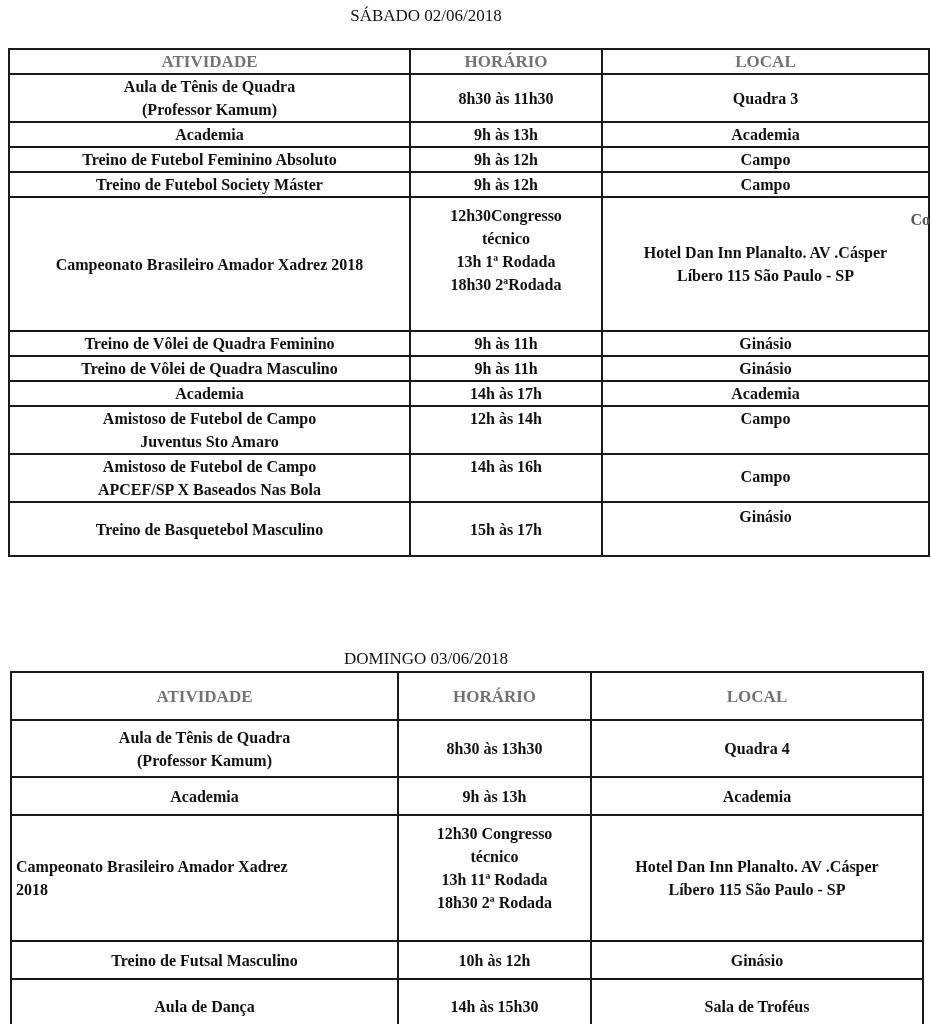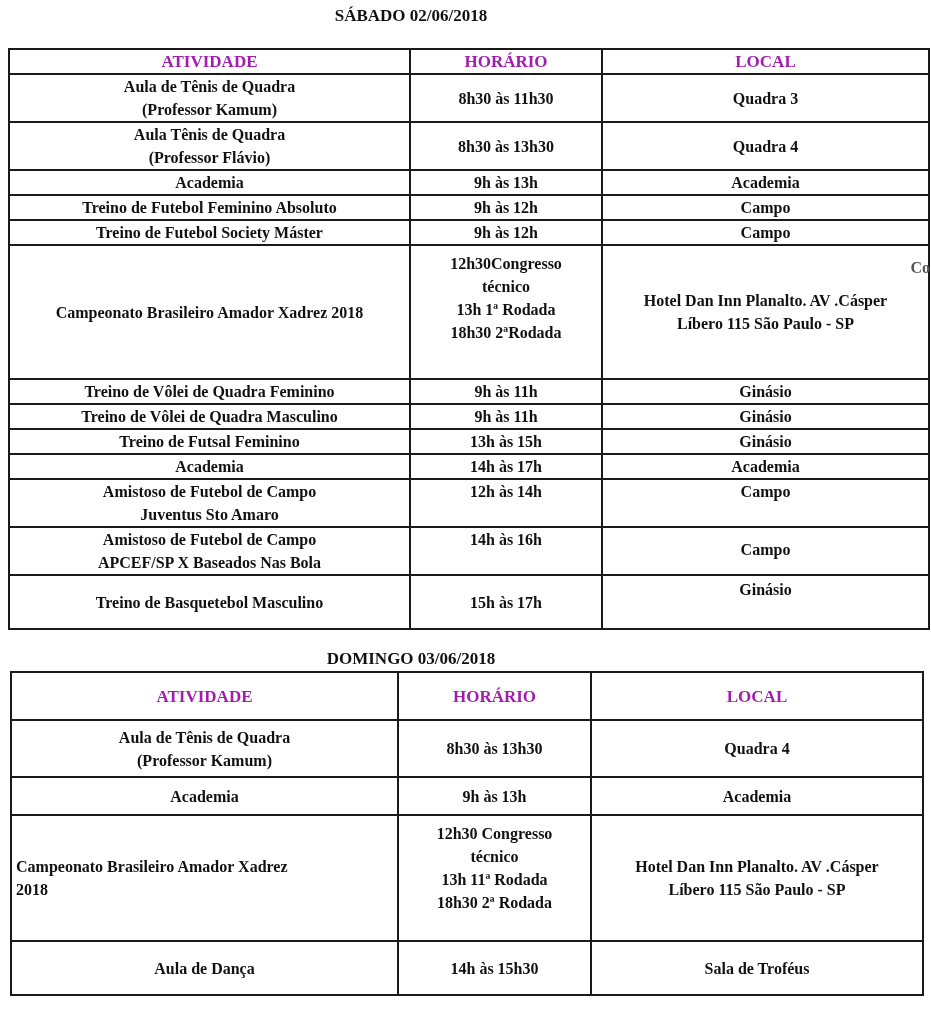--- a/index.html
+++ b/index.html
@@ -1,23 +1,23 @@
 <!DOCTYPE html>
 <html><head>
 <meta charset="utf-8">
 <style>
   html, body { margin:0; padding:0; background:#ffffff; }
   body { width:931px; height:1024px; position:relative; overflow:hidden;
          font-family:"Liberation Serif", serif; color:#111; }
-  .title { position:absolute; left:0; width:822px; text-align:center;
-           font-weight:bold; font-size:17px; }
+  .title { position:absolute; left:15px; width:822px; text-align:center;
+           font-weight:normal; font-size:17px; }
   table { position:absolute; border-collapse:collapse; table-layout:fixed; }
   td, th { border:2px solid #1a1a1a; padding:0 4px; text-align:center;
            vertical-align:middle; font-weight:bold; font-size:16px; line-height:23px; }
-  th { color:#a21caf; font-size:17px; }
+  th { color:#737373; font-size:17px; }
   .l { text-align:left; }
   .top { vertical-align:top; }
   .cut { position:absolute; right:-2px; top:10px; color:#555; font-size:16px; }
   .rel { position:relative; }
   .ml { white-space:pre-line; }
 </style>
 </head>
 <body>
 
 <div class="title" style="top:6px;">SÁBADO 02/06/2018</div>
@@ -32,26 +32,20 @@
       <tr style="height:25px;">
     <th>ATIVIDADE</th>
     <th>HORÁRIO</th>
     <th>LOCAL</th>
   </tr>
   <tr style="height:48px;">
     <td class="ml">Aula de Tênis de Quadra
 (Professor Kamum)</td>
     <td>8h30 às 11h30</td>
     <td>Quadra 3</td>
-  </tr>
-  <tr style="height:48px;">
-    <td class="ml">Aula Tênis de Quadra
-(Professor Flávio)</td>
-    <td>8h30 às 13h30</td>
-    <td>Quadra 4</td>
   </tr>
   <tr style="height:24px;">
     <td>Academia</td>
     <td>9h às 13h</td>
     <td>Academia</td>
   </tr>
   <tr style="height:24px;">
     <td>Treino de Futebol Feminino Absoluto</td>
     <td>9h às 12h</td>
     <td>Campo</td>
@@ -74,25 +68,20 @@
     </td>
   </tr>
   <tr style="height:24px;margin-left:7px;">
     <td>Treino de Vôlei de Quadra Feminino</td>
     <td>9h às 11h</td>
     <td>Ginásio</td>
   </tr>
   <tr style="height:24px;">
     <td>Treino de Vôlei de Quadra Masculino</td>
     <td>9h às 11h</td>
-    <td>Ginásio</td>
-  </tr>
-  <tr style="height:24px;">
-    <td>Treino de Futsal Feminino</td>
-    <td>13h às 15h</td>
     <td>Ginásio</td>
   </tr>
   <tr style="height:24px;">
     <td>Academia</td>
     <td>14h às 17h</td>
     <td>Academia</td>
   </tr>
   <tr style="height:48px;">
     <td class="ml">Amistoso de Futebol de Campo
 Juventus Sto Amaro</td>
@@ -141,19 +130,24 @@
   <tr style="height:126px;">
     <td class="ml l">Campeonato Brasileiro Amador Xadrez
 2018</td>
     <td class="ml top" style="padding-top:6px;margin-left:12px;">12h30 Congresso
 técnico
 13h 11ª Rodada
 18h30   2ª Rodada</td>
     <td class="ml">Hotel Dan Inn Planalto. AV .Cásper
 Líbero 115 São Paulo - SP</td>
   </tr>
+  <tr style="height:38px;">
+    <td>Treino de Futsal Masculino</td>
+    <td>10h às 12h</td>
+    <td>Ginásio</td>
+  </tr>
   <tr style="height:54px;">
     <td>Aula de Dança</td>
     <td>14h às 15h30</td>
     <td>Sala de Troféus</td>
   </tr>
 </tbody>
   </table>
 
 </body></html>

